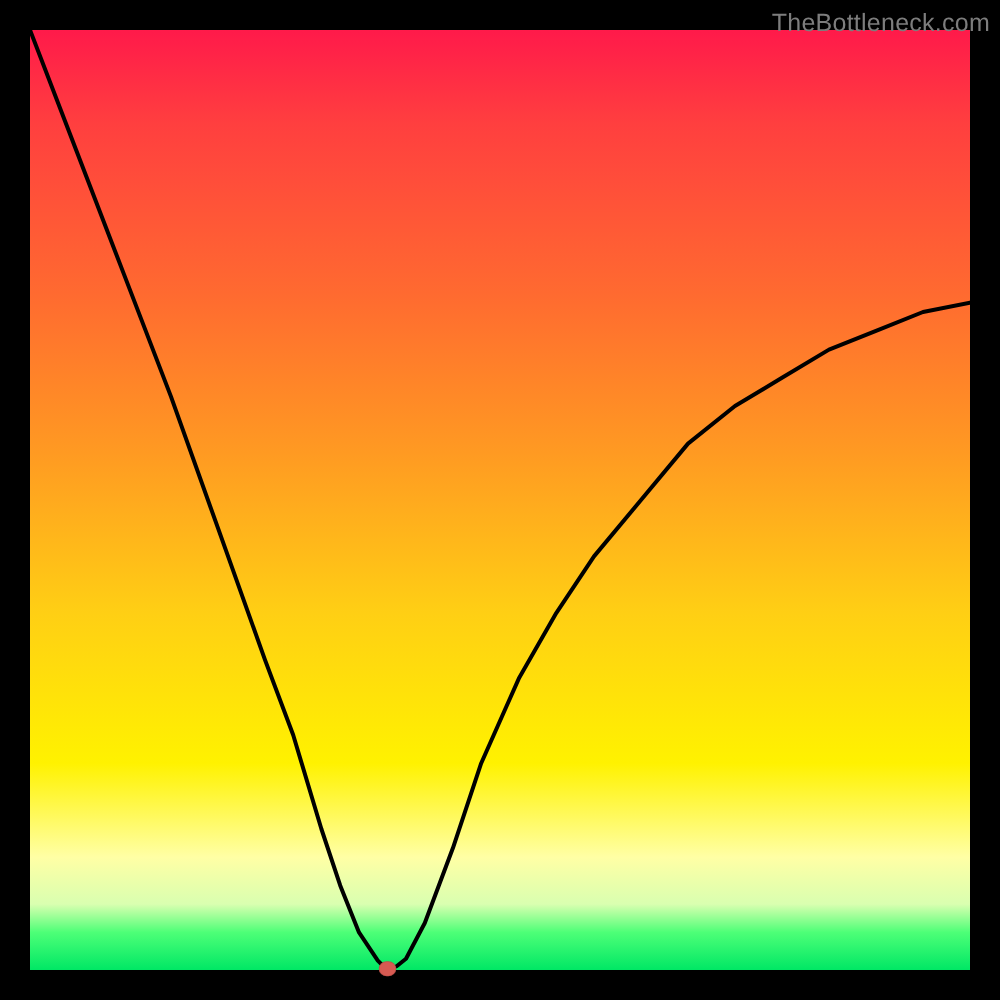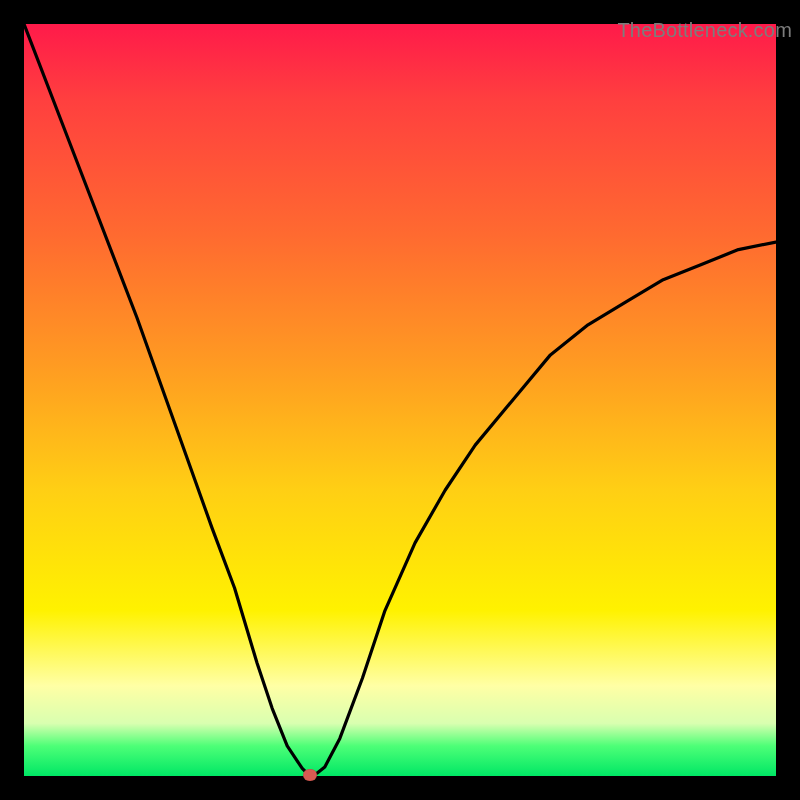--- a/index.html
+++ b/index.html
@@ -48,21 +48,21 @@
     position: absolute;
     width: 14px;
     height: 12px;
     border-radius: 50% / 55%;
     background: #d65a52;
     transform: translate(-50%, -50%);
     box-shadow: 0 0 0 0.5px rgba(0,0,0,0.15) inset;
   }
   .watermark {
     position: absolute;
-    top: 19px;
+    top: 8px;
     right: 8px;
     color: #7d7d7d;
     font-size: 20px;
     letter-spacing: 0.2px;
     font-weight: 400;
     user-select: none;
   }
 </style>
 </head>
 <body>

